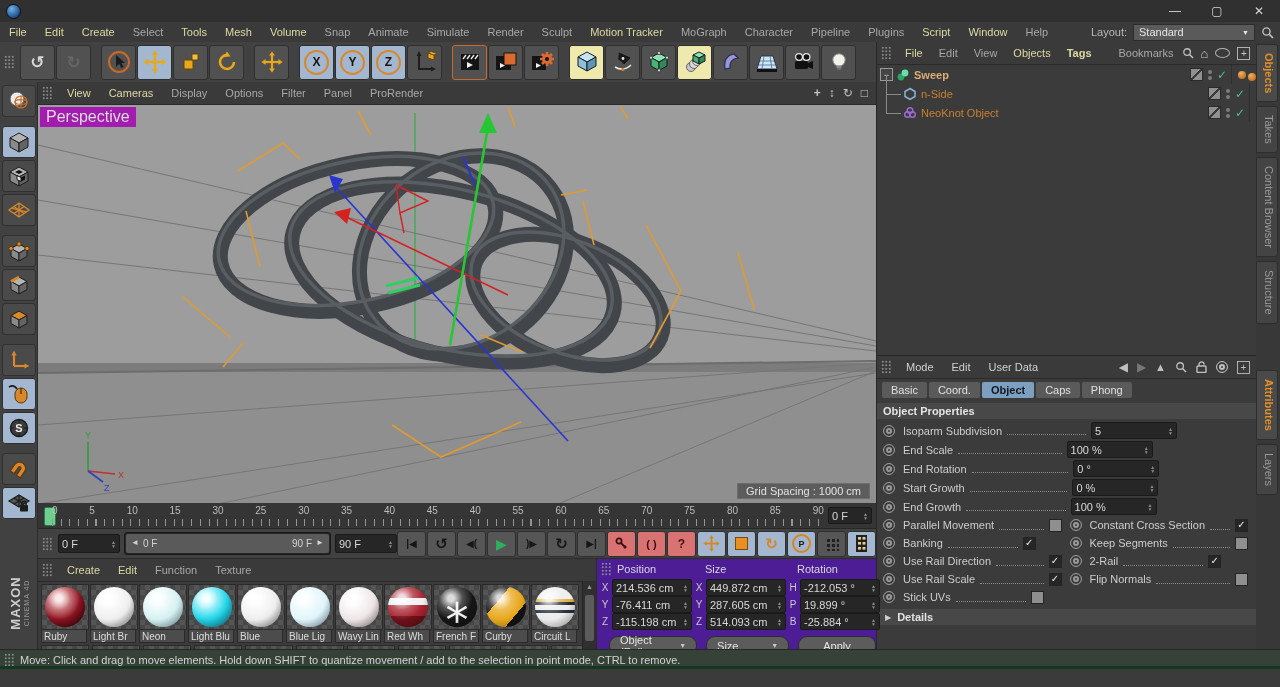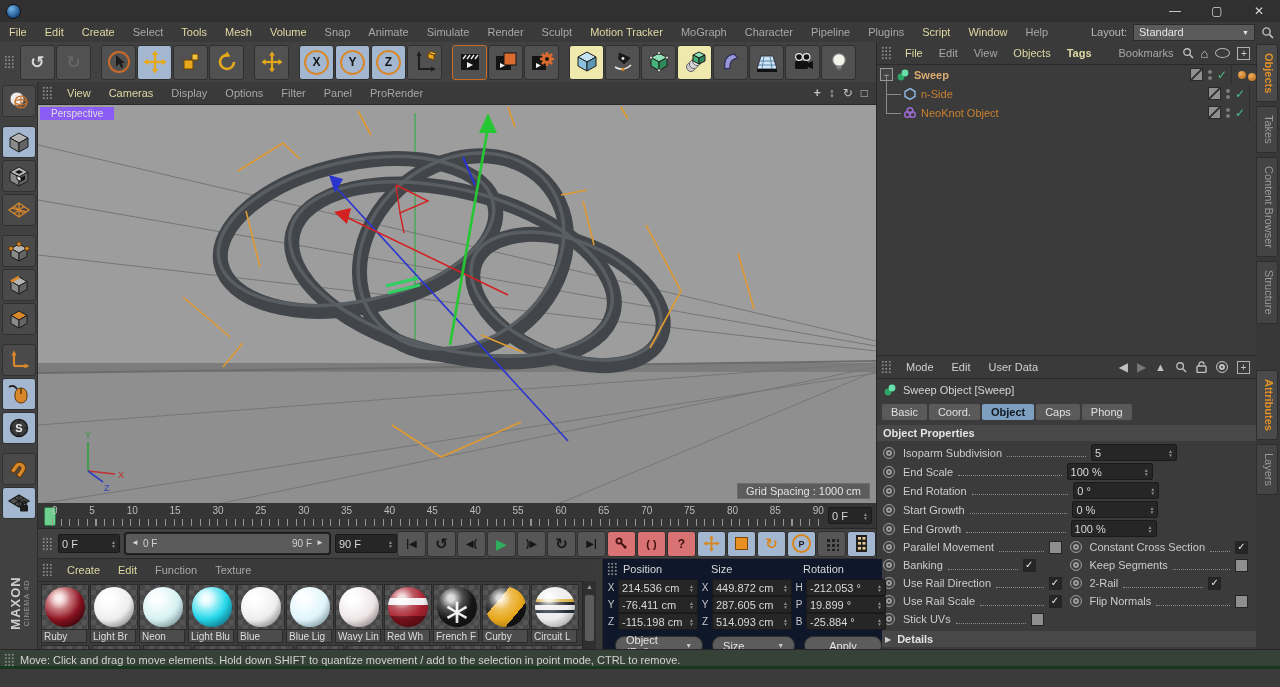--- a/index.html
+++ b/index.html
@@ -45,21 +45,21 @@
   .lgap{height:7px;flex:none;}
   #branding{position:absolute;left:0;bottom:4px;width:38px;height:120px;display:flex;align-items:center;justify-content:center;}
   #branding .inner{transform:rotate(-90deg);white-space:nowrap;text-align:center;}
   #branding .l1{font-weight:bold;font-size:13px;color:#cfcfcf;letter-spacing:1px;}
   #branding .l2{font-size:7px;color:#999;letter-spacing:1px;}
   
   #viewport{left:38px;top:82px;width:838px;height:421px;}
   #vp-menu{height:22px;background:#3a3a3a;display:flex;align-items:center;border-bottom:1px solid #2a2a2a;}
   #vp-menu .right{margin-left:auto;display:flex;gap:8px;padding-right:8px;color:#c4c4c4;font-size:12px;}
   #vp-canvas{position:relative;width:838px;height:399px;background:#9d9d9d;overflow:hidden;}
-  #persp-label{position:absolute;left:2px;top:2px;background:#8b5cf6;color:#dedede;padding:1px 11px;font-size:10px;}
+  #persp-label{position:absolute;left:2px;top:2px;background:#a21caf;color:#dedede;padding:1px 6px;font-size:16px;}
   #grid-label{position:absolute;right:6px;bottom:5px;background:rgba(88,88,88,.92);border:1px solid #6d6d6d;
               color:#e2e2e2;padding:1px 8px;font-size:11px;}
   
   #om{left:876px;top:42px;width:380px;height:313px;background:#3b3b3b;border-left:1px solid #272727;box-sizing:border-box;}
   .pmenu{height:22px;background:#3a3a3a;display:flex;align-items:center;border-bottom:1px solid #2a2a2a;}
   .pmenu .right{margin-left:auto;display:flex;gap:7px;align-items:center;padding-right:6px;}
   .om-row{height:19px;display:flex;align-items:center;font-size:11px;}
   .exp{width:11px;height:11px;border:1px solid #999;color:#ddd;font-size:9px;display:flex;align-items:center;
        justify-content:center;margin:0 3px;flex:none;background:#444;}
   .tree-el{width:14px;height:19px;border-left:1px solid #8a8a8a;border-bottom:1px solid #8a8a8a;
@@ -161,21 +161,21 @@
   #mat-row2{display:flex;margin-top:2px;height:11px;overflow:hidden;}
   .mat2{width:46px;height:40px;border:1px solid #2a2a2a;margin-right:3px;flex:none;position:relative;overflow:hidden;
      background-image:linear-gradient(45deg,#555 25%,transparent 25%,transparent 75%,#555 75%),
                       linear-gradient(45deg,#555 25%,#474747 25%,#474747 75%,#555 75%);
      background-size:10px 10px;background-position:0 0,5px 5px;}
   .mat2 .s2{position:absolute;left:4px;top:3px;width:38px;height:38px;border-radius:50%;}
   #mat-scroll{position:absolute;right:0;top:22px;width:13px;bottom:0;background:#2f2f2f;border-left:1px solid #242424;}
   #mat-scroll .thumb{position:absolute;left:2px;top:14px;width:9px;height:46px;background:#5c5c5c;border-radius:2px;}
   #mat-scroll .sarr{position:absolute;left:0;width:13px;height:12px;color:#9a9a9a;font-size:7px;text-align:center;line-height:12px;}
   
-  #coords{left:596px;top:559px;width:280px;height:108px;background:#0f172a;border-left:1px solid #2a2a2a;box-sizing:border-box;margin-left:6px;}
+  #coords{left:596px;top:559px;width:280px;height:108px;background:#4c1d95;border-left:1px solid #2a2a2a;box-sizing:border-box;}
   #coord-head{display:flex;align-items:center;height:20px;color:#d8d8d8;}
   #coord-head .h{font-size:11px;}
   .coord-grid{display:flex;padding-left:4px;gap:3px;}
   .crow2{display:flex;align-items:center;gap:3px;height:17px;}
   .axl{width:8px;color:#c8c8c8;font-size:10px;text-align:center;flex:none;}
   .cfld{width:72px;}
   #coord-bottom{display:flex;align-items:center;gap:9px;padding:6px 0 0 12px;}
   .pill{background:#5c5c5c;border:1px solid #2e2e2e;border-radius:9px;height:17px;display:flex;align-items:center;
         justify-content:center;gap:6px;color:#e4e4e4;padding:0 10px;font-size:11px;}
   .pill .da{font-size:7px;color:#c8c8c8;}
@@ -738,29 +738,20 @@
           <line x1="8.4" y1="8.4" x2="12" y2="12" stroke="#c0c0c0" stroke-width="1.6"></line>
         </svg>
       <svg class="svgicon" width="11" height="12" viewBox="0 0 11 12">
           <rect x="1" y="5" width="9" height="6.5" rx="1" fill="none" stroke="#c0c0c0" stroke-width="1.4"></rect>
           <path d="M3,5 V3.4 a2.5,2.5 0 0 1 5,0" fill="none" stroke="#c0c0c0" stroke-width="1.4"></path>
         </svg>
       <span style="width:10px;height:10px;border:1.5px solid #c0c0c0;border-radius:50%;display:inline-block;box-shadow:inset 0 0 0 2px #3a3a3a,inset 0 0 0 4px #c0c0c0;"></span>
       <span style="width:11px;height:11px;border:1px solid #b0b0b0;font-size:10px;display:flex;align-items:center;justify-content:center;">+</span>
     </span>
   </div>
-  <div id="am-title">
-    <span class="obj-icon" style="margin-right:6px;">
-      <svg width="14" height="14" viewBox="0 0 14 14">
-          <circle cx="5" cy="9" r="3.4" fill="#2aa565"></circle>
-          <circle cx="9" cy="5" r="3.4" fill="#66e0a8"></circle>
-        </svg>
-    </span>
-    <span>Sweep Object [Sweep]</span>
-  </div>
   <div id="am-tabs">
 
   <span class="am-tab">Basic</span>
       <span class="am-tab">Coord.</span>
       <span class="am-tab active">Object</span>
       <span class="am-tab">Caps</span>
       <span class="am-tab">Phong</span>
     </div>
   <div class="am-section">Object Properties</div>
   <div style="padding-top:2px;">

